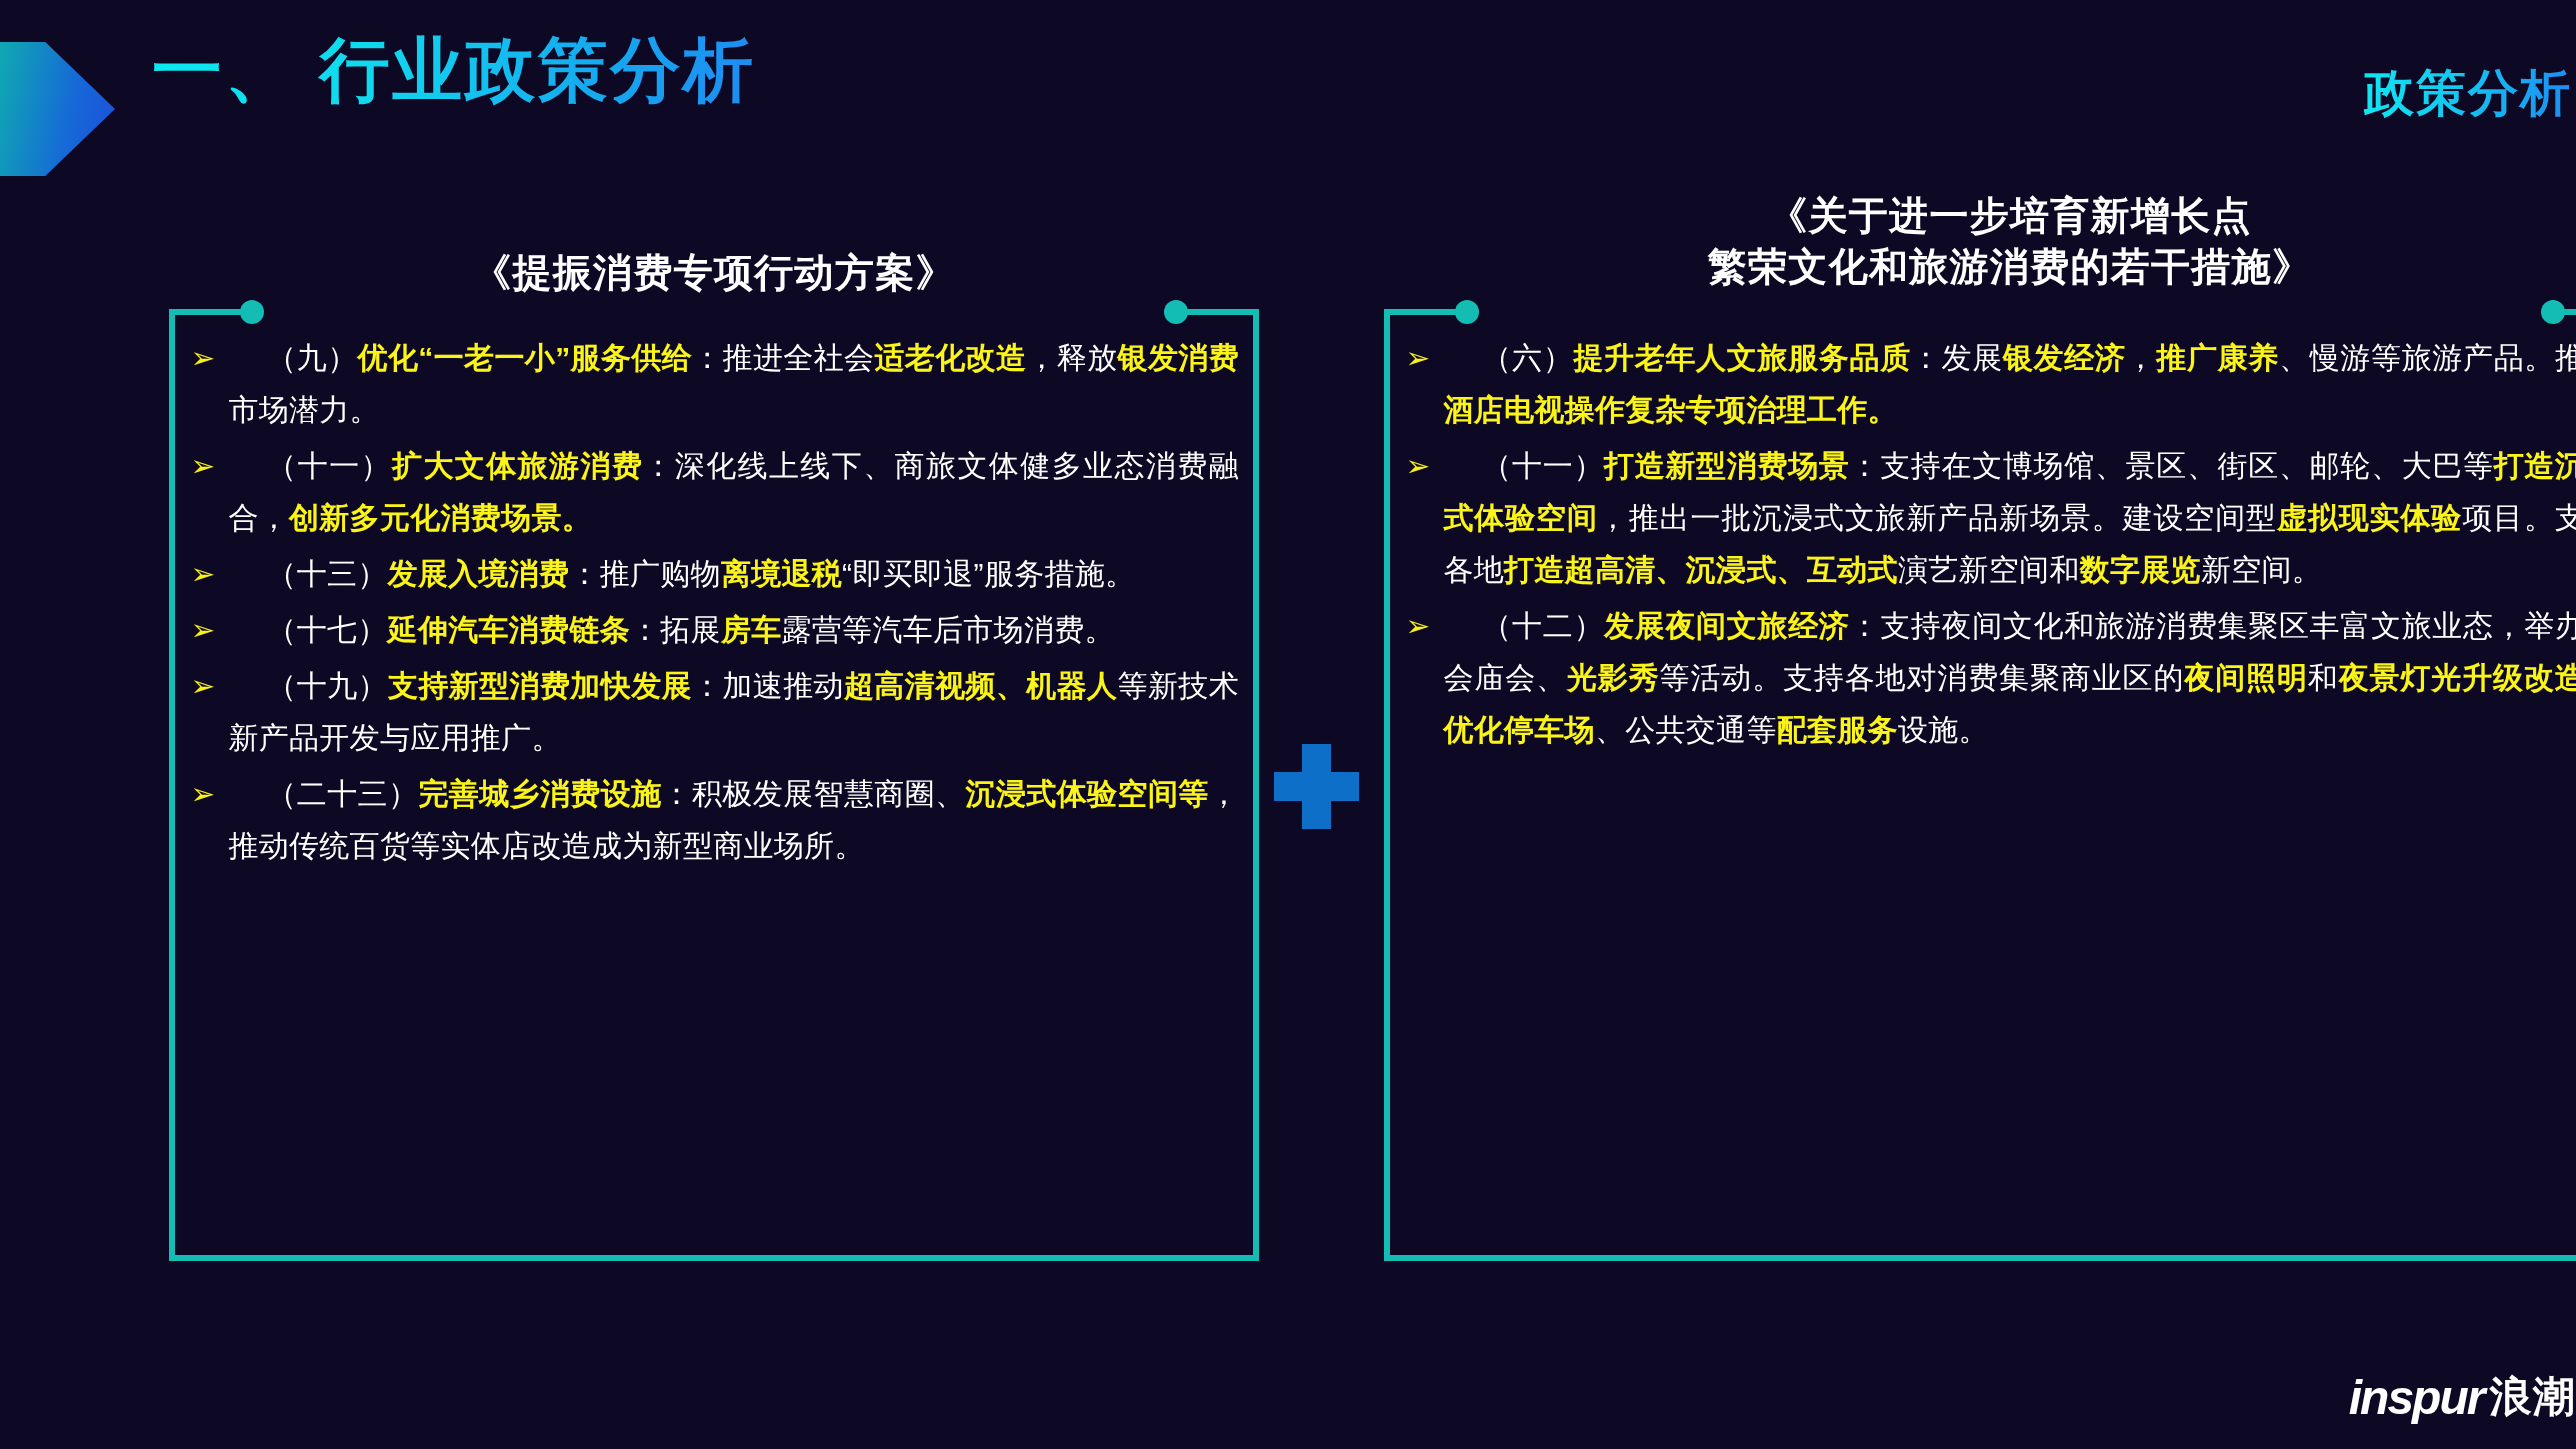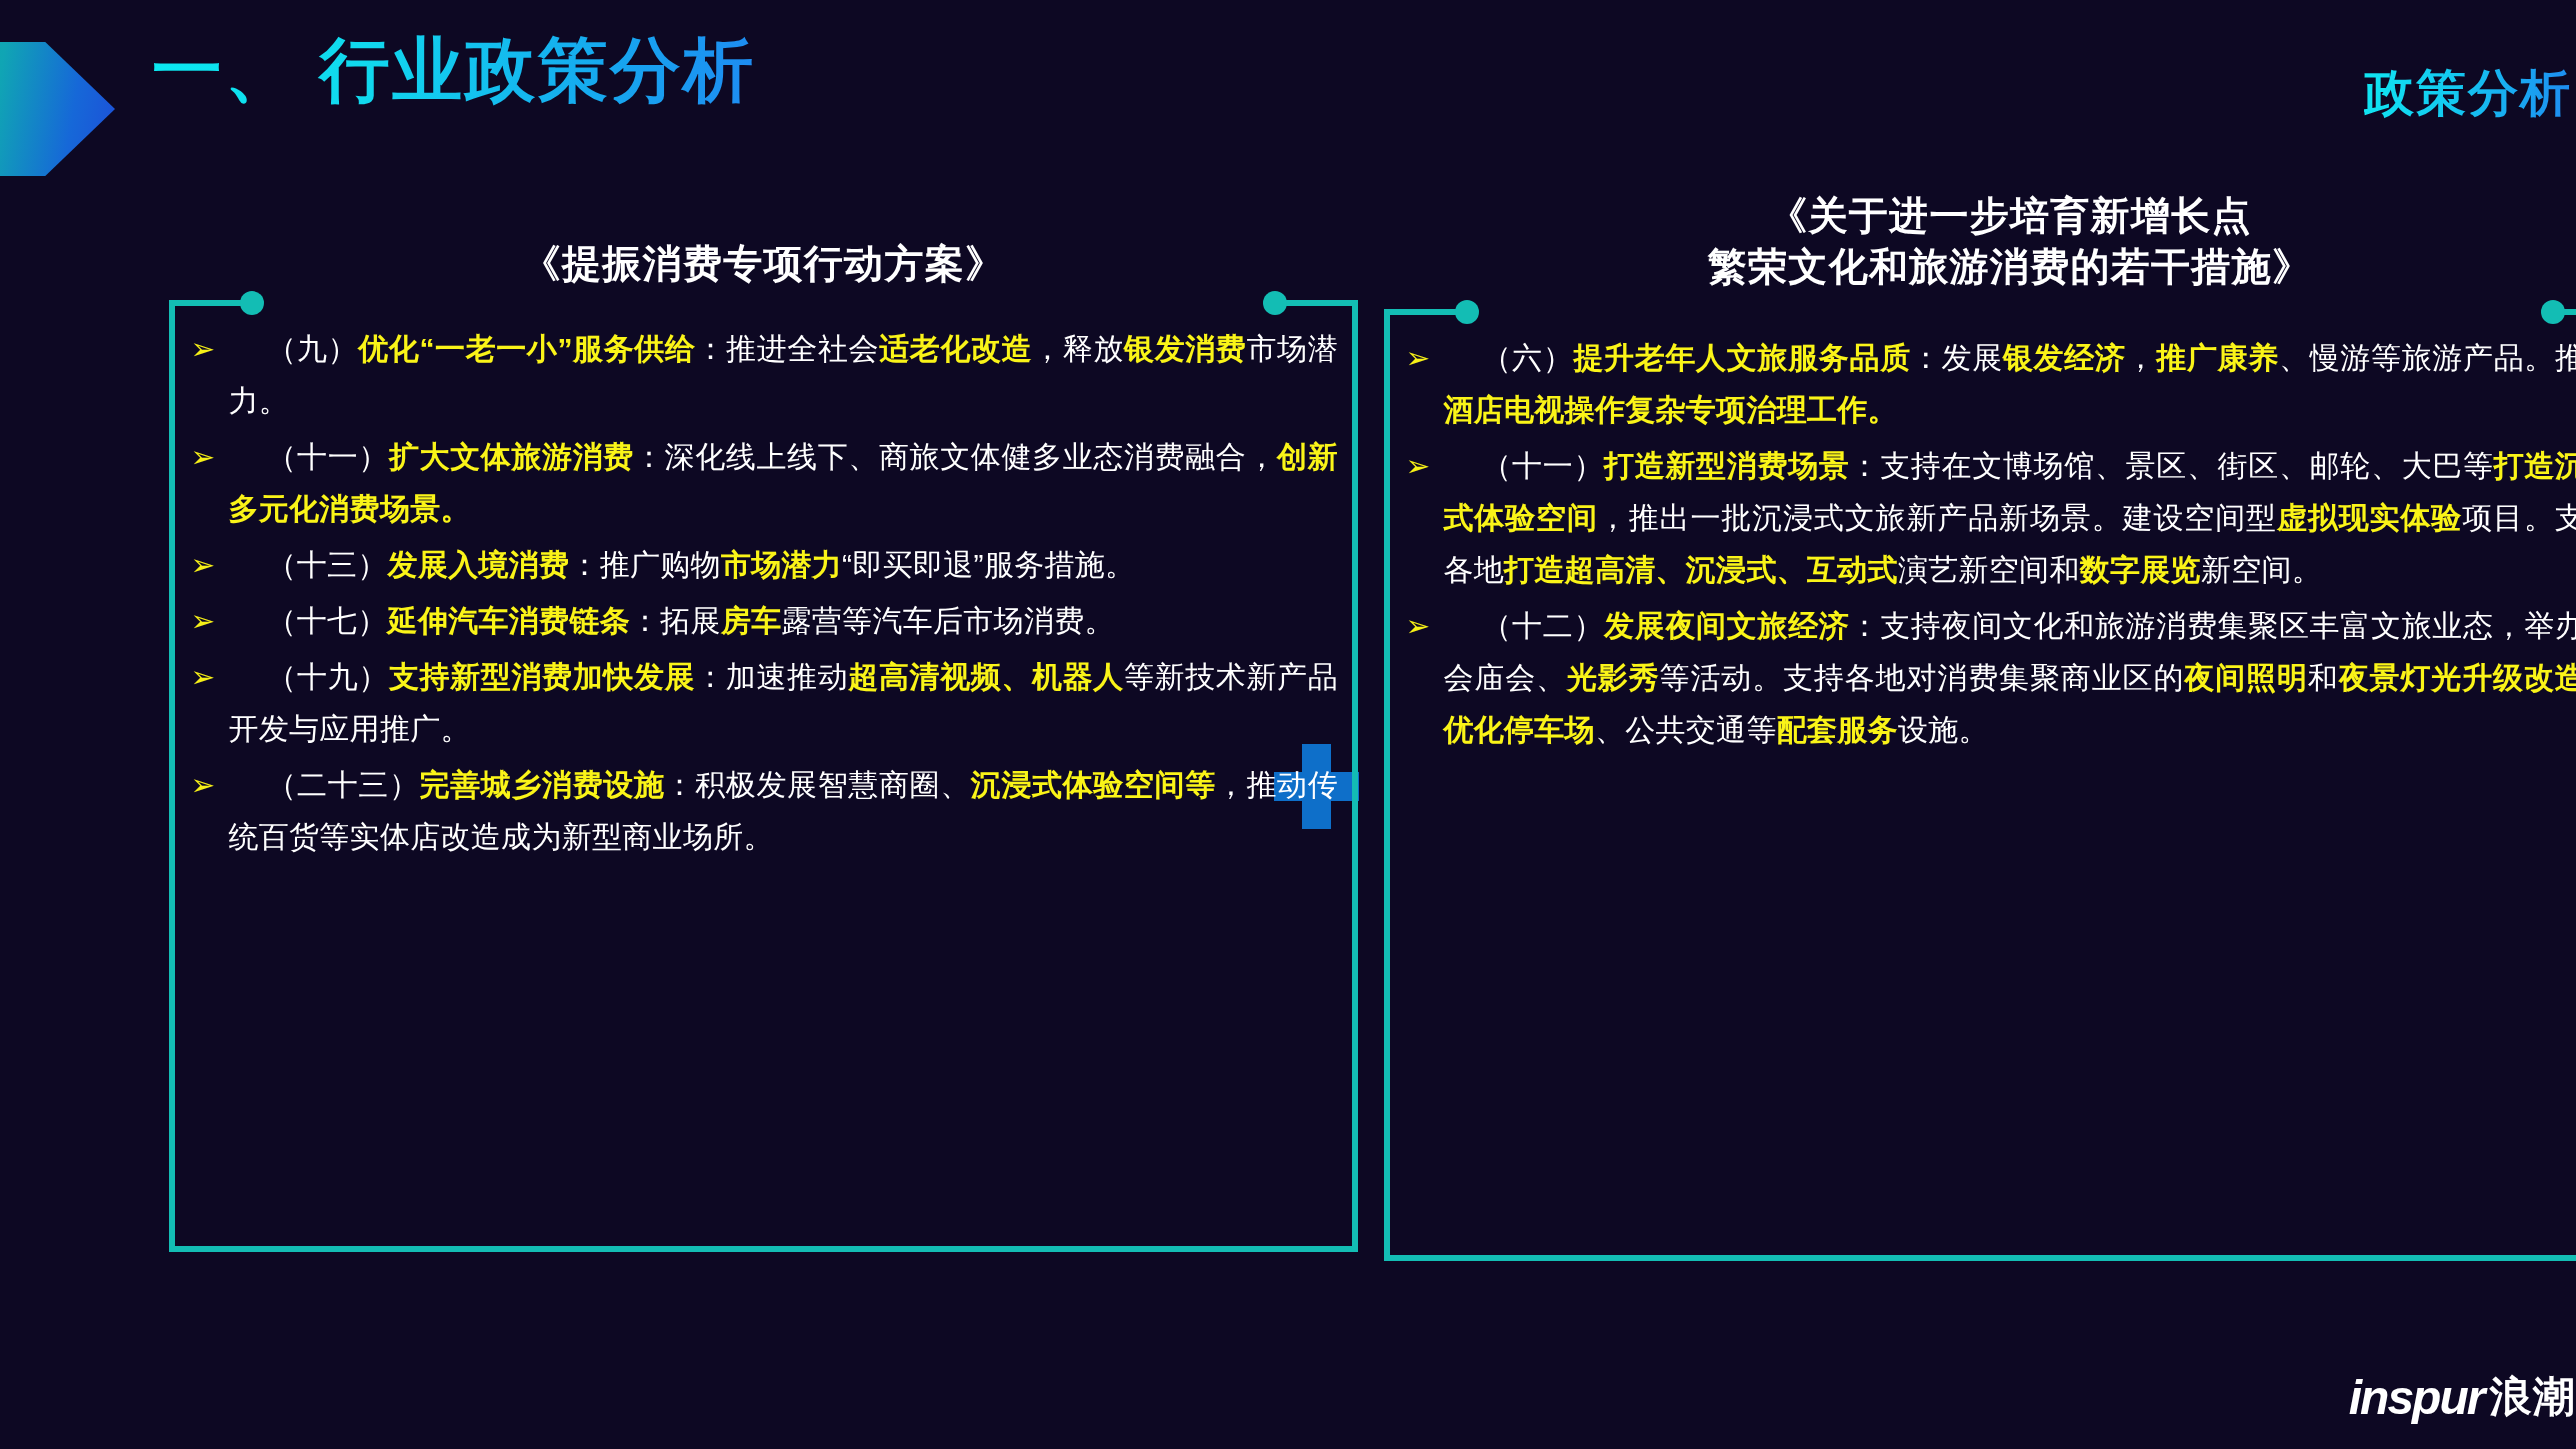--- a/index.html
+++ b/index.html
@@ -92,21 +92,21 @@
 </head>
 <body>
 
 <div class="slide">
 
   <div class="corner-chevron"></div>
 
   <div class="slide-title">一、 行业政策分析</div>
   <div class="header-right">政策分析</div>
 
-  <div class="panel left" style="left:141px; top:300px; width:1189px; height:952px;">
+  <div class="panel left" style="left:141px; top:309px; width:1090px; height:952px;">
     <div class="panel-title">《提振消费专项行动方案》</div>
     <div class="frame">
       <span class="fr-l"></span>
         <span class="fr-r"></span>
         <span class="fr-b"></span>
       <span class="fr-t1"></span>
         <span class="fr-t2"></span>
       <span class="dot l"></span>
       <span class="dot r"></span>
     </div>
@@ -114,21 +114,21 @@
         <div class="bullet-row">
           <span class="bullet-mark">➢</span>
           <span class="bullet-text">（九）<b class="hl">优化“一老一小”服务供给</b>：推进全社会<b class="hl">适老化改造</b>，释放<b class="hl">银发消费</b>市场潜力。</span>
         </div>
         <div class="bullet-row">
           <span class="bullet-mark">➢</span>
           <span class="bullet-text">（十一）<b class="hl">扩大文体旅游消费</b>：深化线上线下、商旅文体健多业态消费融合，<b class="hl">创新多元化消费场景。</b></span>
         </div>
         <div class="bullet-row">
           <span class="bullet-mark">➢</span>
-          <span class="bullet-text">（十三）<b class="hl">发展入境消费</b>：推广购物<b class="hl">市场潜力</b>“即买即退”服务措施。</span>
+          <span class="bullet-text">（十三）<b class="hl">发展入境消费</b>：推广购物<b class="hl">离境退税</b>“即买即退”服务措施。</span>
         </div>
         <div class="bullet-row">
           <span class="bullet-mark">➢</span>
           <span class="bullet-text">（十七）<b class="hl">延伸汽车消费链条</b>：拓展<b class="hl">房车</b>露营等汽车后市场消费。</span>
         </div>
         <div class="bullet-row">
           <span class="bullet-mark">➢</span>
           <span class="bullet-text">（十九）<b class="hl">支持新型消费加快发展</b>：加速推动<b class="hl">超高清视频、机器人</b>等新技术新产品开发与应用推广。</span>
         </div>
         <div class="bullet-row">

